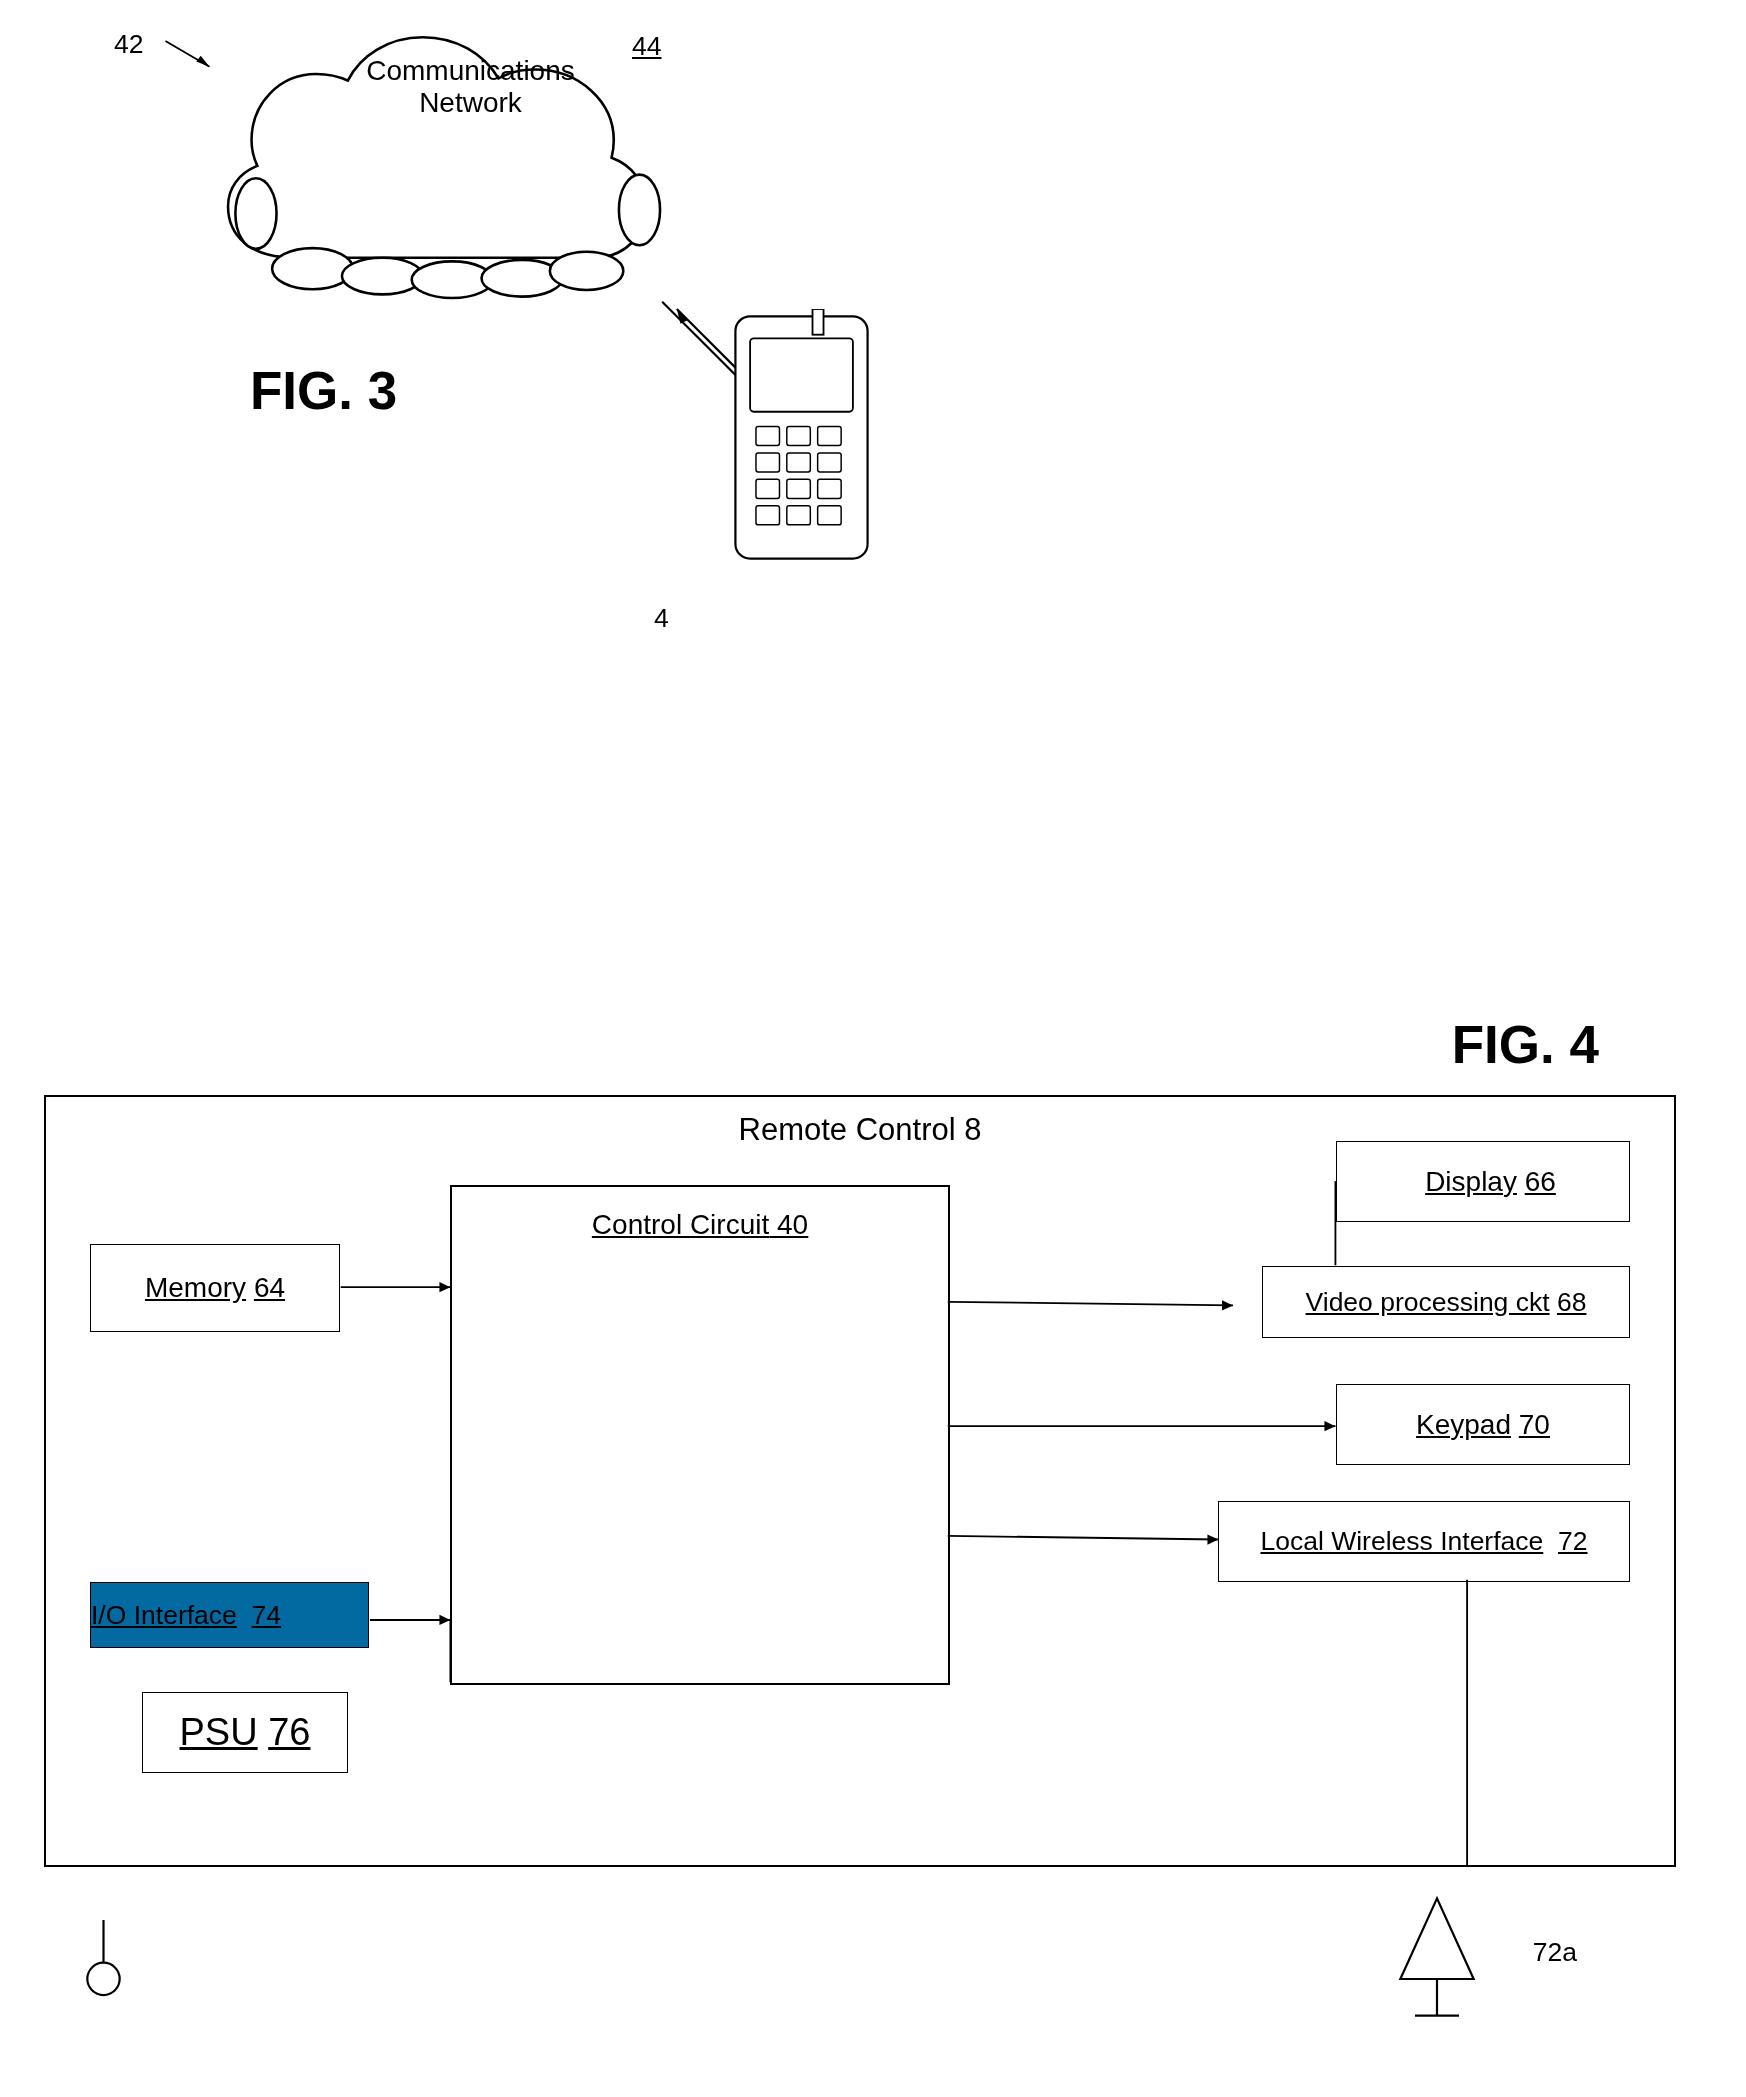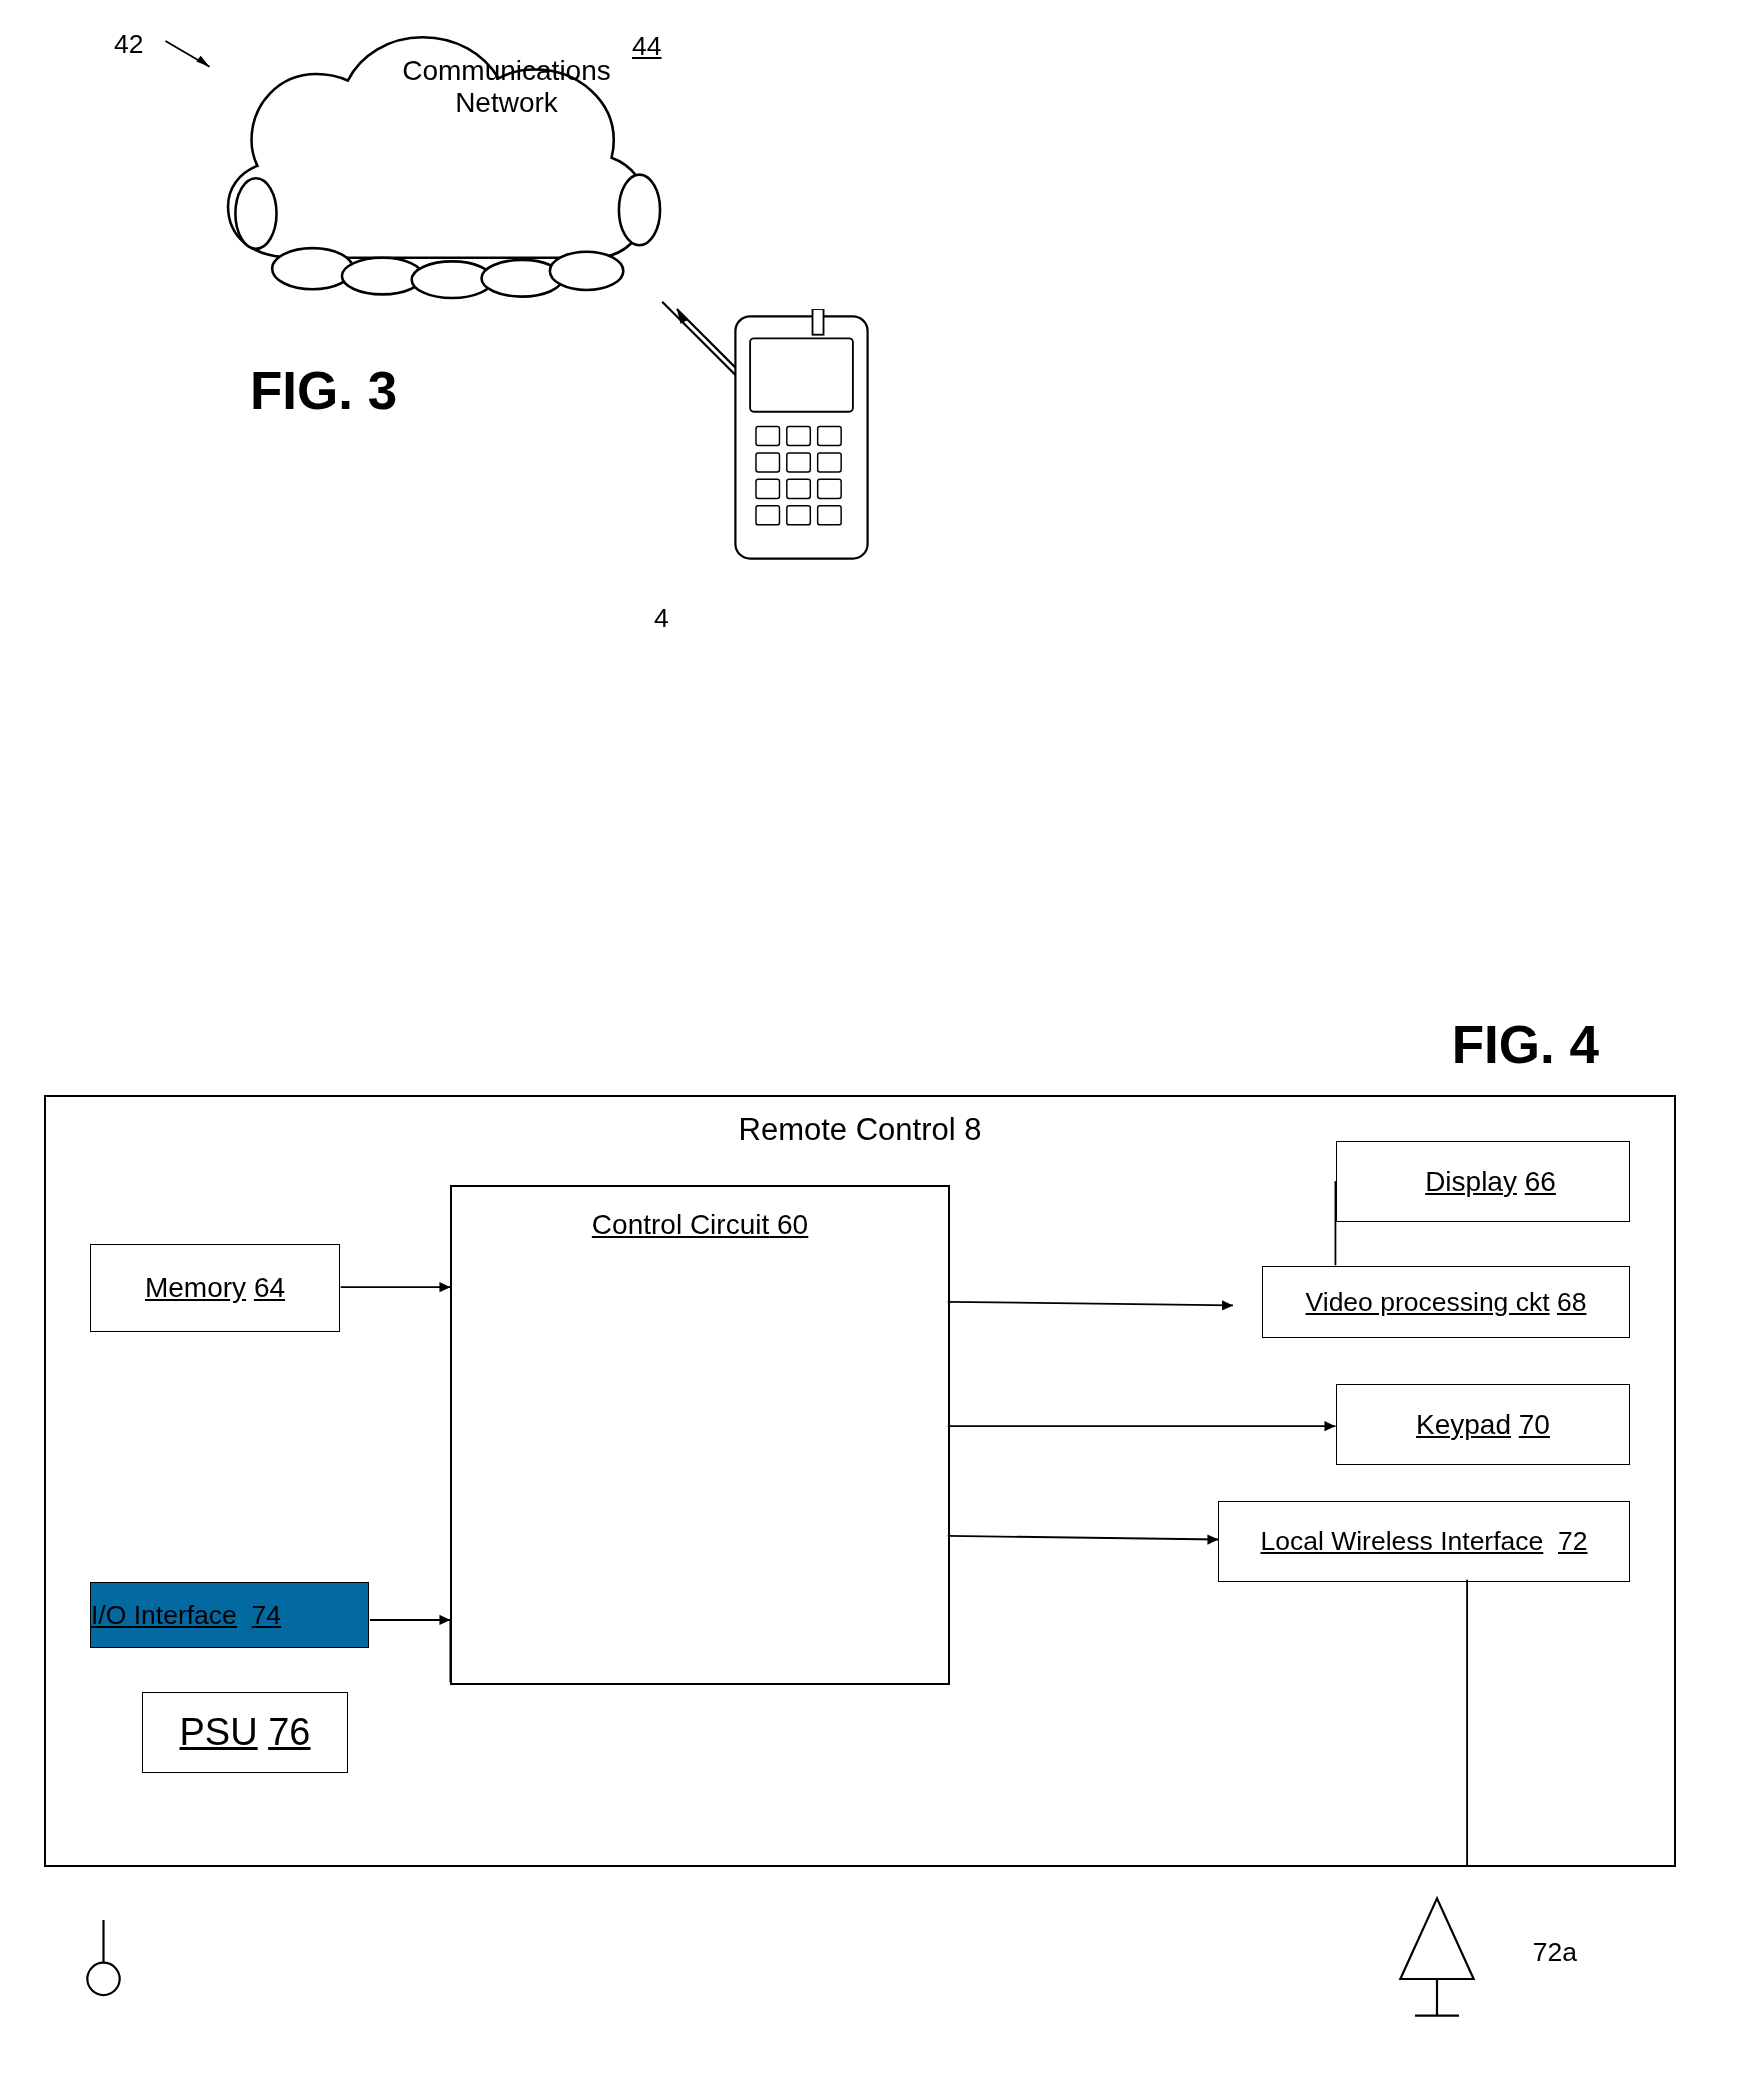--- a/index.html
+++ b/index.html
@@ -356,21 +356,21 @@
       <ellipse cx="240" cy="355" rx="55" ry="25" fill="white" stroke="black" stroke-width="3.5"></ellipse>
       <ellipse cx="335" cy="360" rx="55" ry="25" fill="white" stroke="black" stroke-width="3.5"></ellipse>
       <ellipse cx="430" cy="358" rx="55" ry="25" fill="white" stroke="black" stroke-width="3.5"></ellipse>
       <ellipse cx="518" cy="348" rx="50" ry="26" fill="white" stroke="black" stroke-width="3.5"></ellipse>
 
       <ellipse cx="68" cy="270" rx="28" ry="48" fill="white" stroke="black" stroke-width="3.5"></ellipse>
 
       <ellipse cx="590" cy="265" rx="28" ry="48" fill="white" stroke="black" stroke-width="3.5"></ellipse>
     </svg>
 
-    <div style="position:absolute; top:40px; left:50%; transform:translateX(-50%); text-align:center; font-size:28px; white-space:nowrap;margin-left:36px;">
+    <div style="position:absolute; top:40px; left:50%; transform:translateX(-50%); text-align:center; font-size:28px; white-space:nowrap;">
       <span style="white-space:pre-line;">Communications
 Network</span>
     </div>
 
     <div style="position:absolute; top:16px; left:426px; font-size:26.5px; text-decoration:underline;">44</div>
 
   </div>
 
   <div class="fig3-title">FIG. 3</div>
 
@@ -427,21 +427,21 @@
     <div class="remote-control-label">Remote Control 8</div>
 
     <div class="memory-box">
       <span class="memory-label">
         <span>Memory</span> <span style="text-decoration:underline;">64</span>
       </span>
     </div>
 
     <div class="control-circuit-box">
       <div class="control-circuit-label">
-        <span>Control Circuit</span> <span style="text-decoration:underline;">60</span>
+        <span>Control Circuit</span> <span style="text-decoration:underline;">40</span>
       </div>
 
     </div>
 
     <div class="display-box">
       <span class="display-label">
         <span>Display</span> <span style="text-decoration:underline;">66</span>
       </span>
     </div>
 

